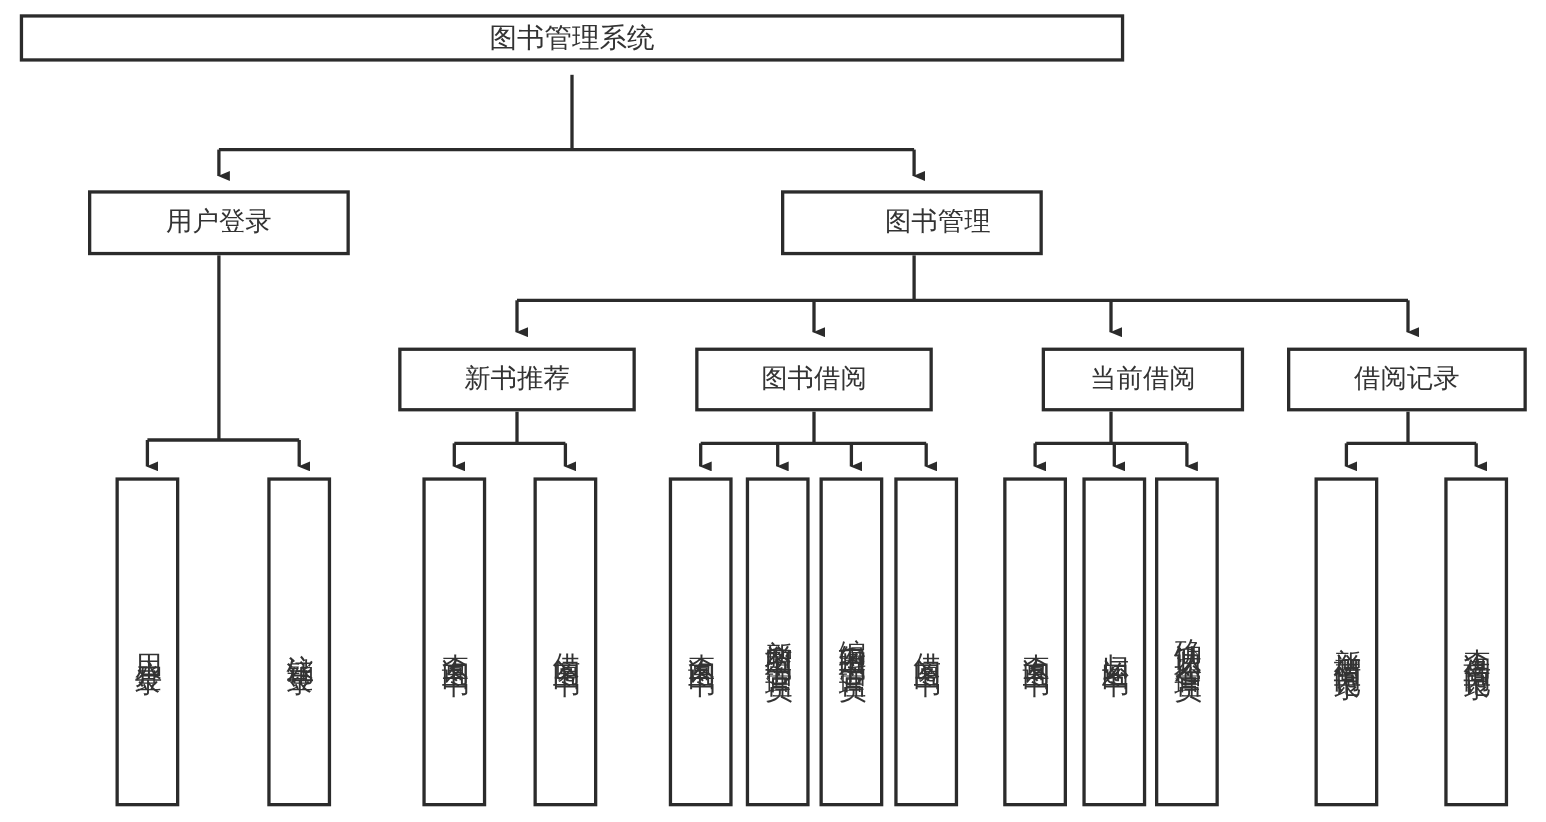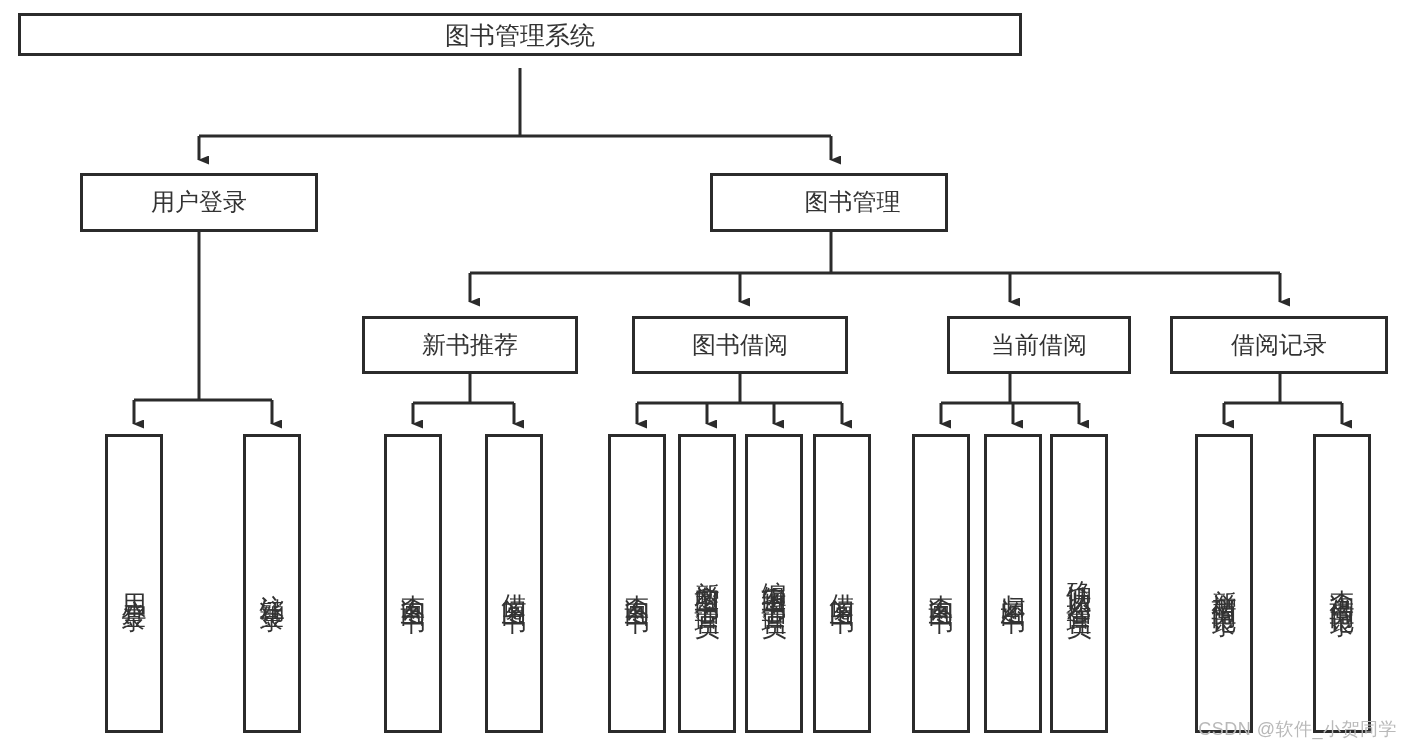--- a/index.html
+++ b/index.html
@@ -203,15 +203,14 @@
   </div>
 
   <div class="node node-leaf" style="left:1195px; top:434px; width:58px; height:299px;">
     <span class="node-label">新增借阅记录</span>
   </div>
 
   <div class="node node-leaf" style="left:1313px; top:434px; width:58px; height:299px;">
     <span class="node-label">查询借阅记录</span>
   </div>
 
-  <div id="watermark">CSDN @软件_小贺同学</div>
 
 </div>
 
 </body></html>

